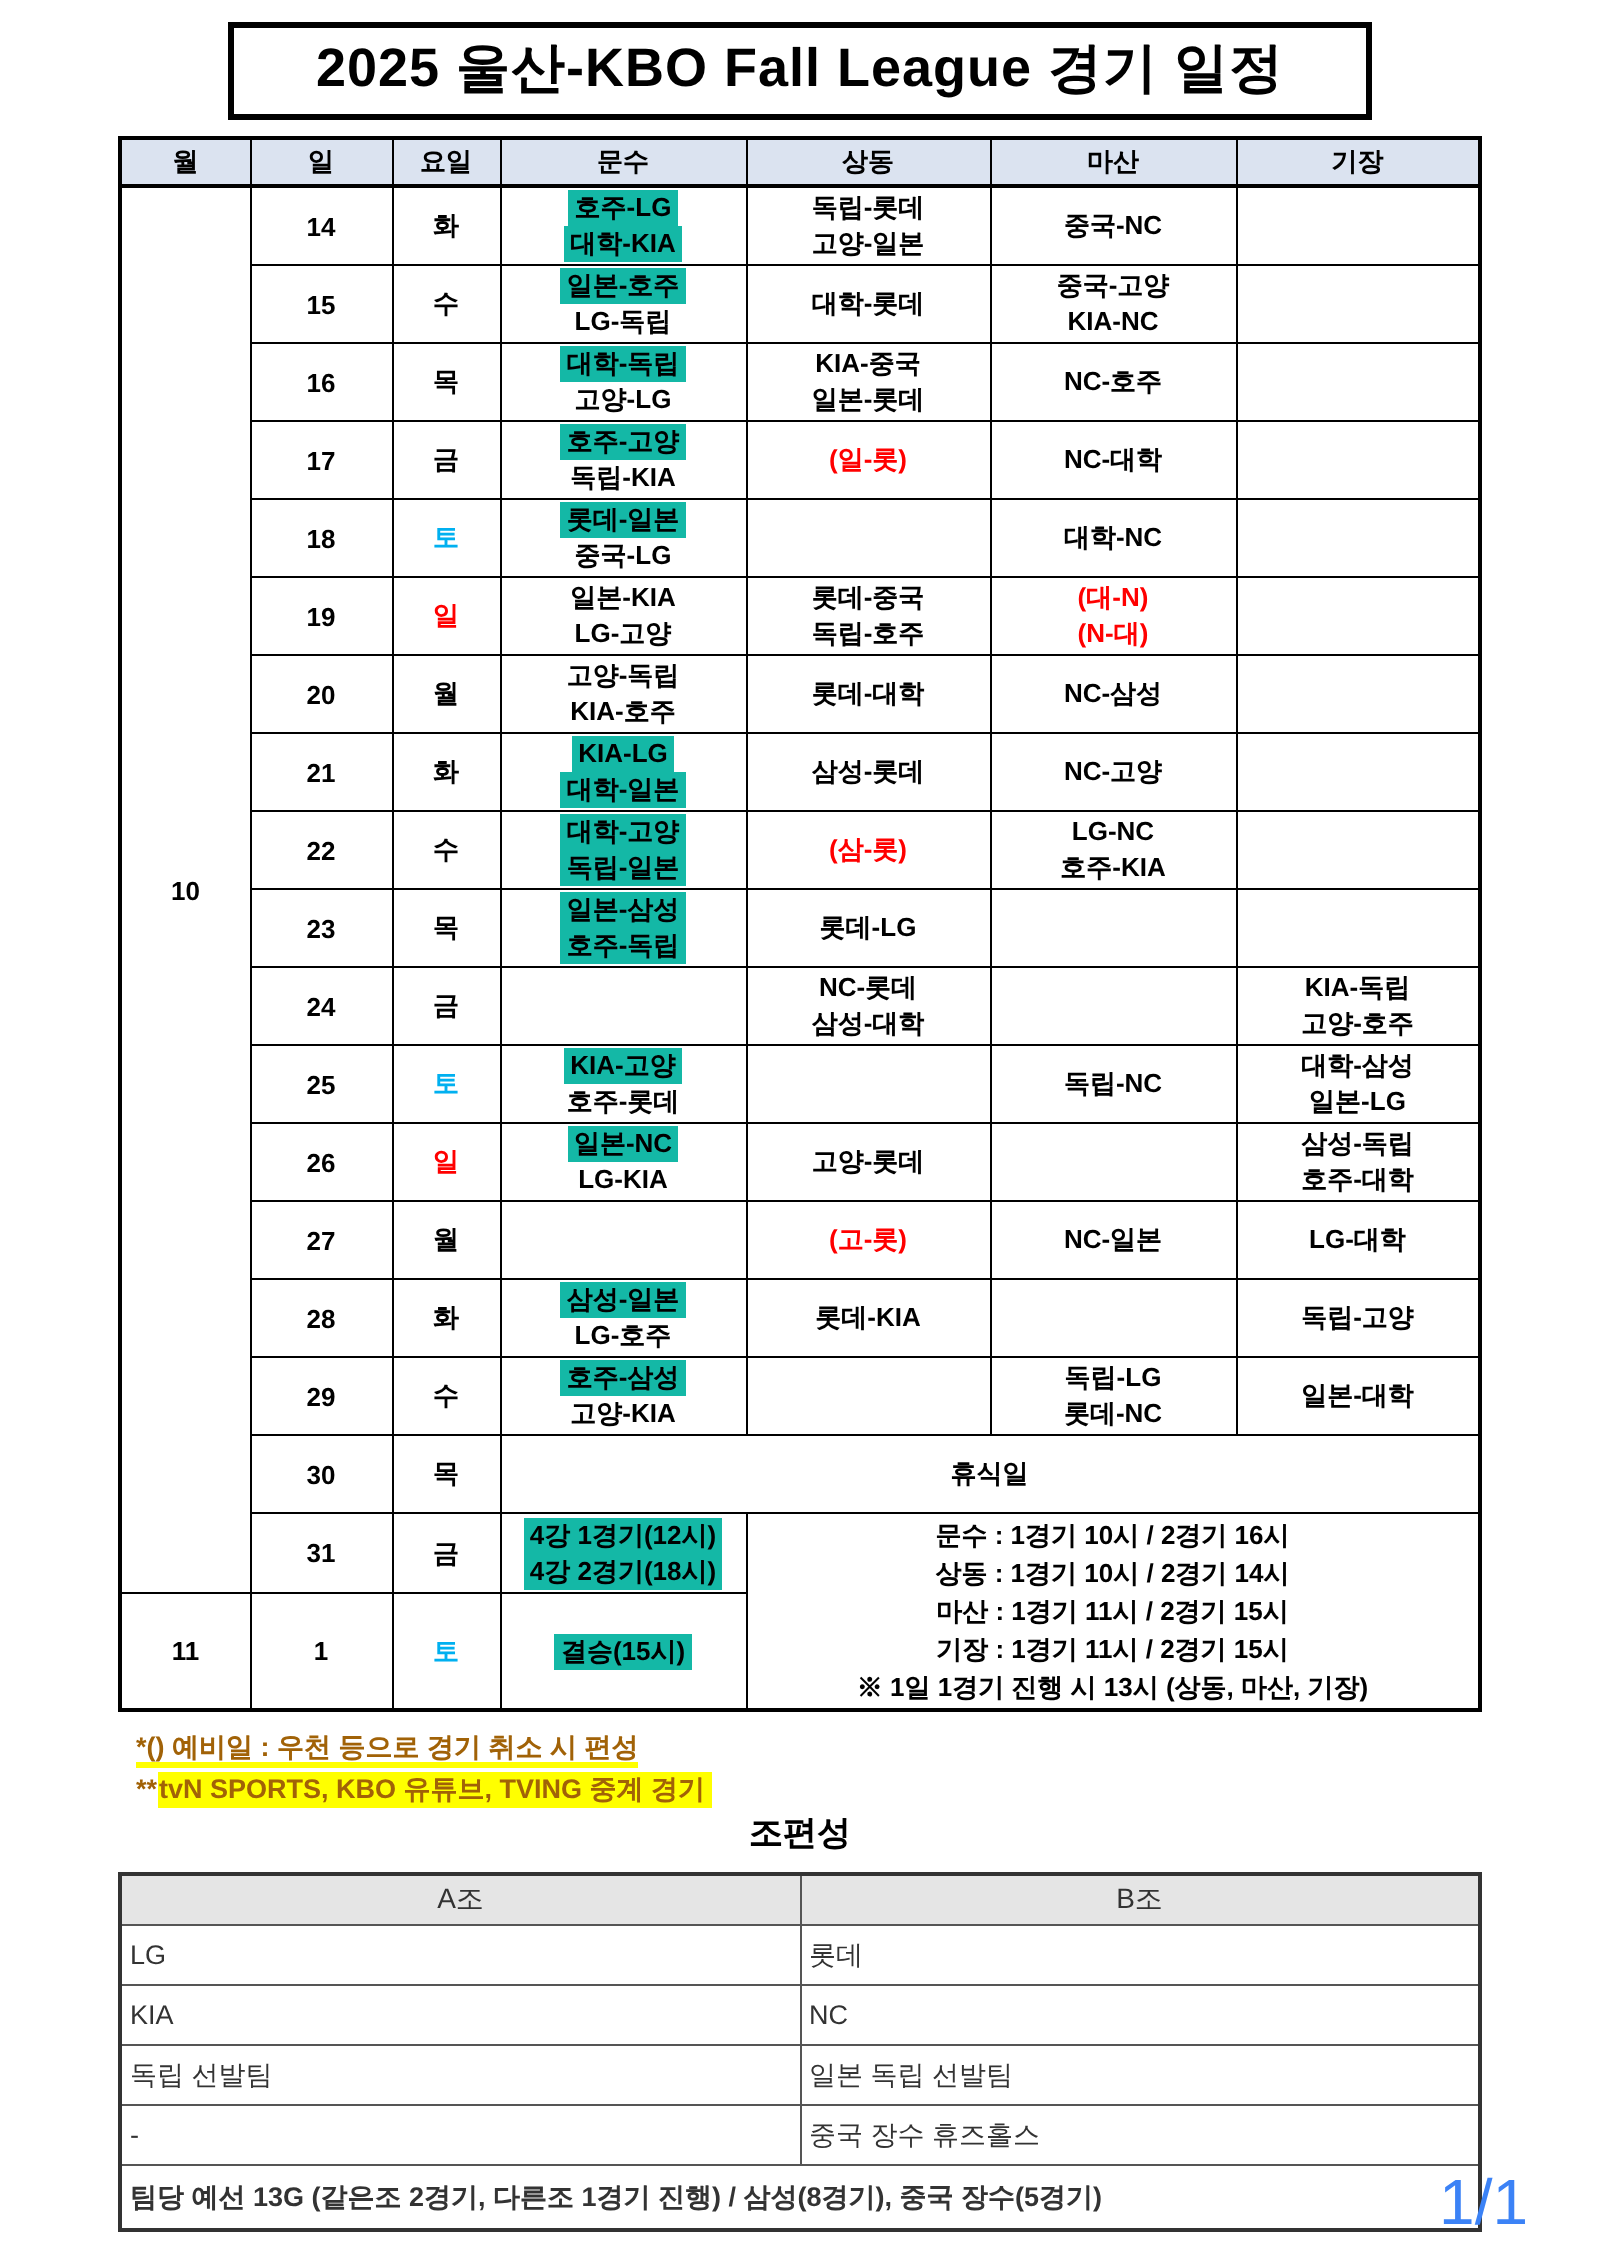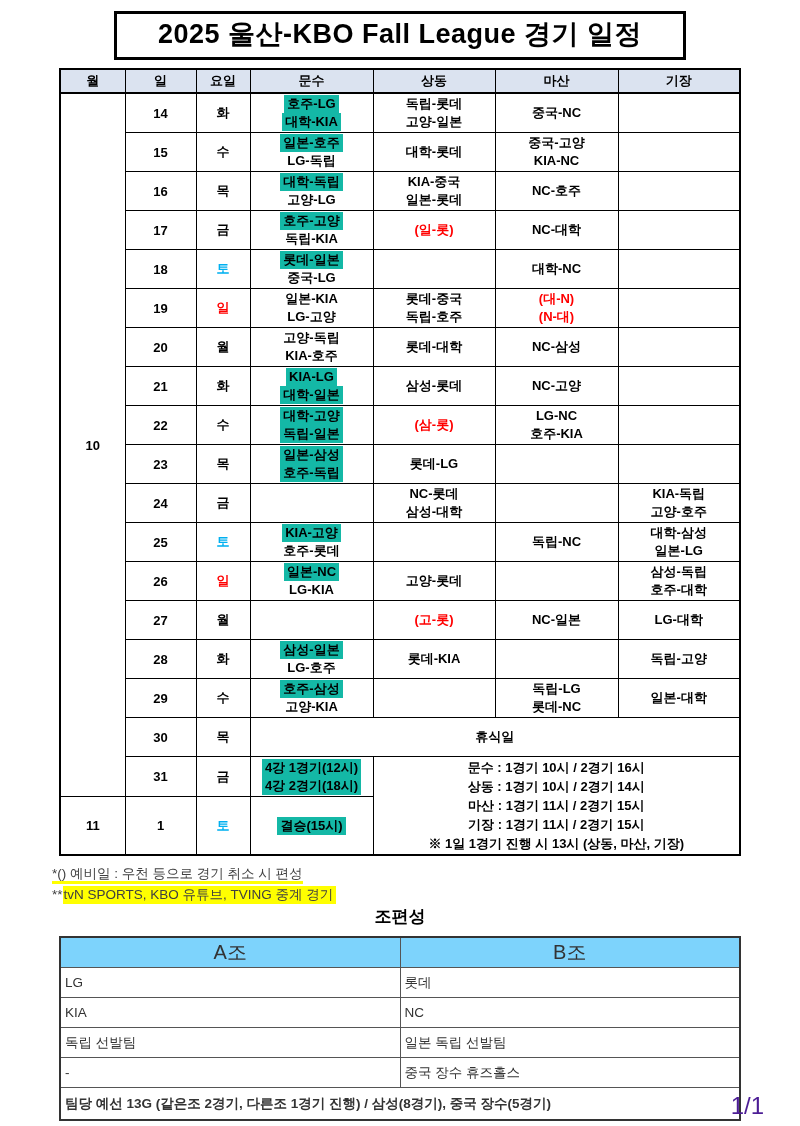--- a/index.html
+++ b/index.html
@@ -31,40 +31,40 @@
   td.month-cell,td.day-cell{font-size:14px;}
   .wd-blue{color:#00b0f0;}
   .wd-red{color:#ff0000;}
   .ln{line-height:18px;}
   .hl{background:#14b8a6;display:inline-block;padding:0 3px;}
   .red{color:#ff0000;}
   td.rest-cell{font-size:13px;font-weight:600;}
   td.times-cell{font-weight:700;font-size:13.5px;}
   td.times-cell div{line-height:19px;}
   
-  .notes{margin:7px 0 0 52px;color:#404040;font-size:13.5px;font-weight:400;line-height:21px;}
+  .notes{margin:7px 0 0 68px;color:#a16207;font-size:13.5px;font-weight:700;line-height:21px;}
   .note1-text{border-bottom:3px solid #ffff00;}
   .note2-hl{background:#ffff00;padding:1px 3px 2px 1px;}
   
   .group-title{text-align:center;font-size:17px;font-weight:800;margin-top:0;}
   table.group{
     border-collapse:collapse;table-layout:fixed;width:680px;
     margin:8px auto 0 auto;border:2px solid #333;color:#333;
   }
   table.group th{
-    background:#7dd3fc;border:1px solid #555;font-size:20px;font-weight:500;height:22px;
+    background:#e5e5e5;border:1px solid #555;font-size:14px;font-weight:500;height:22px;
   }
   table.group td{
     border:1px solid #555;text-align:left;font-size:13.5px;font-weight:500;height:21px;padding:4px;
   }
   table.group td.group-footer{font-weight:600;height:23px;}
   
   .page-indicator{
-    position:absolute;right:36px;bottom:6px;color:#4c1d95;
-    font-size:24px;font-weight:500;
+    position:absolute;right:36px;bottom:6px;color:#3b82f6;
+    font-size:32px;font-weight:500;
   }
 </style>
 </head>
 <body>
 
 <div class="title-box">2025 울산-KBO Fall League 경기 일정</div>
 
 <table class="sched">
   <colgroup>
     <col style="width:65px">

